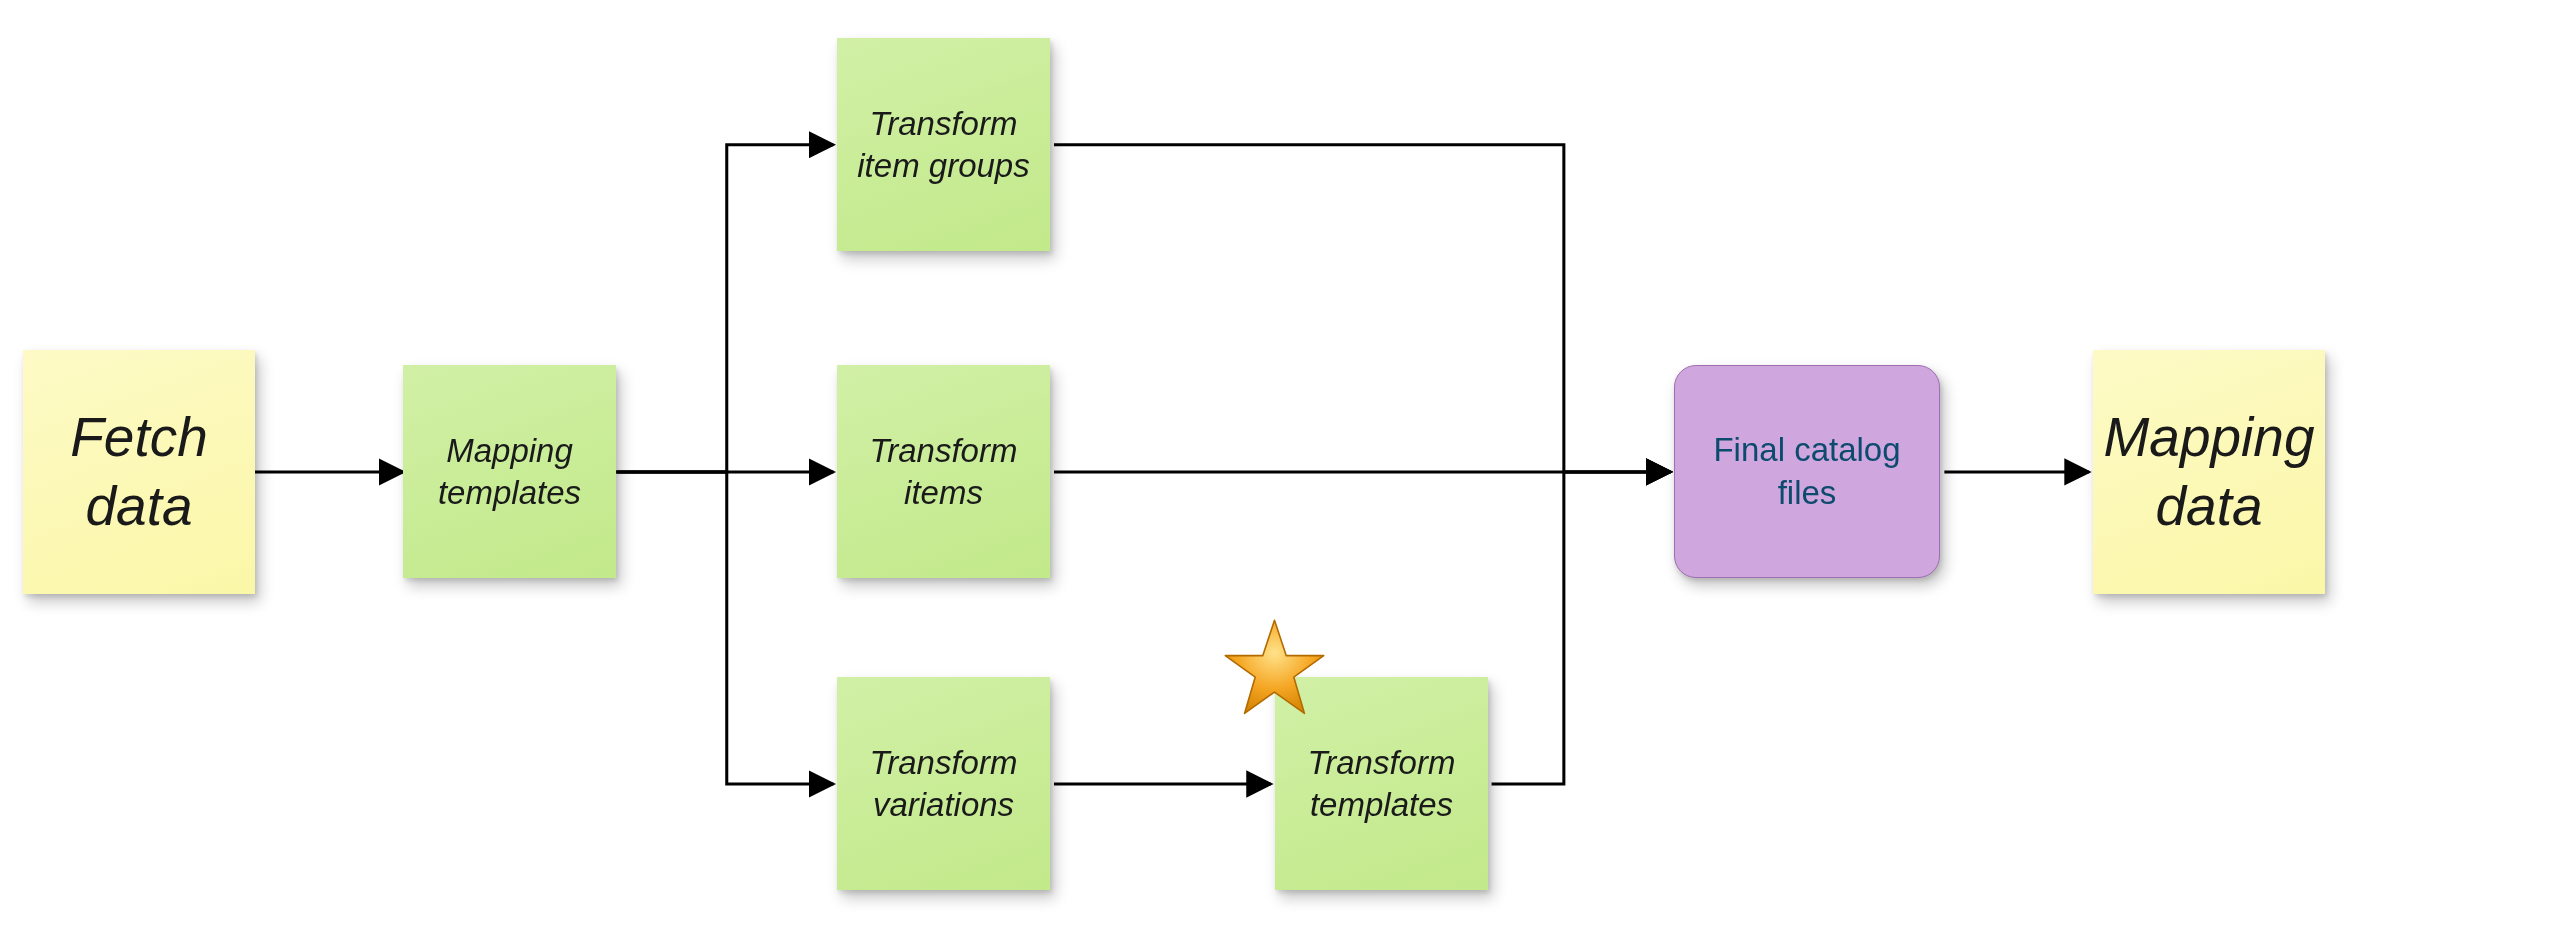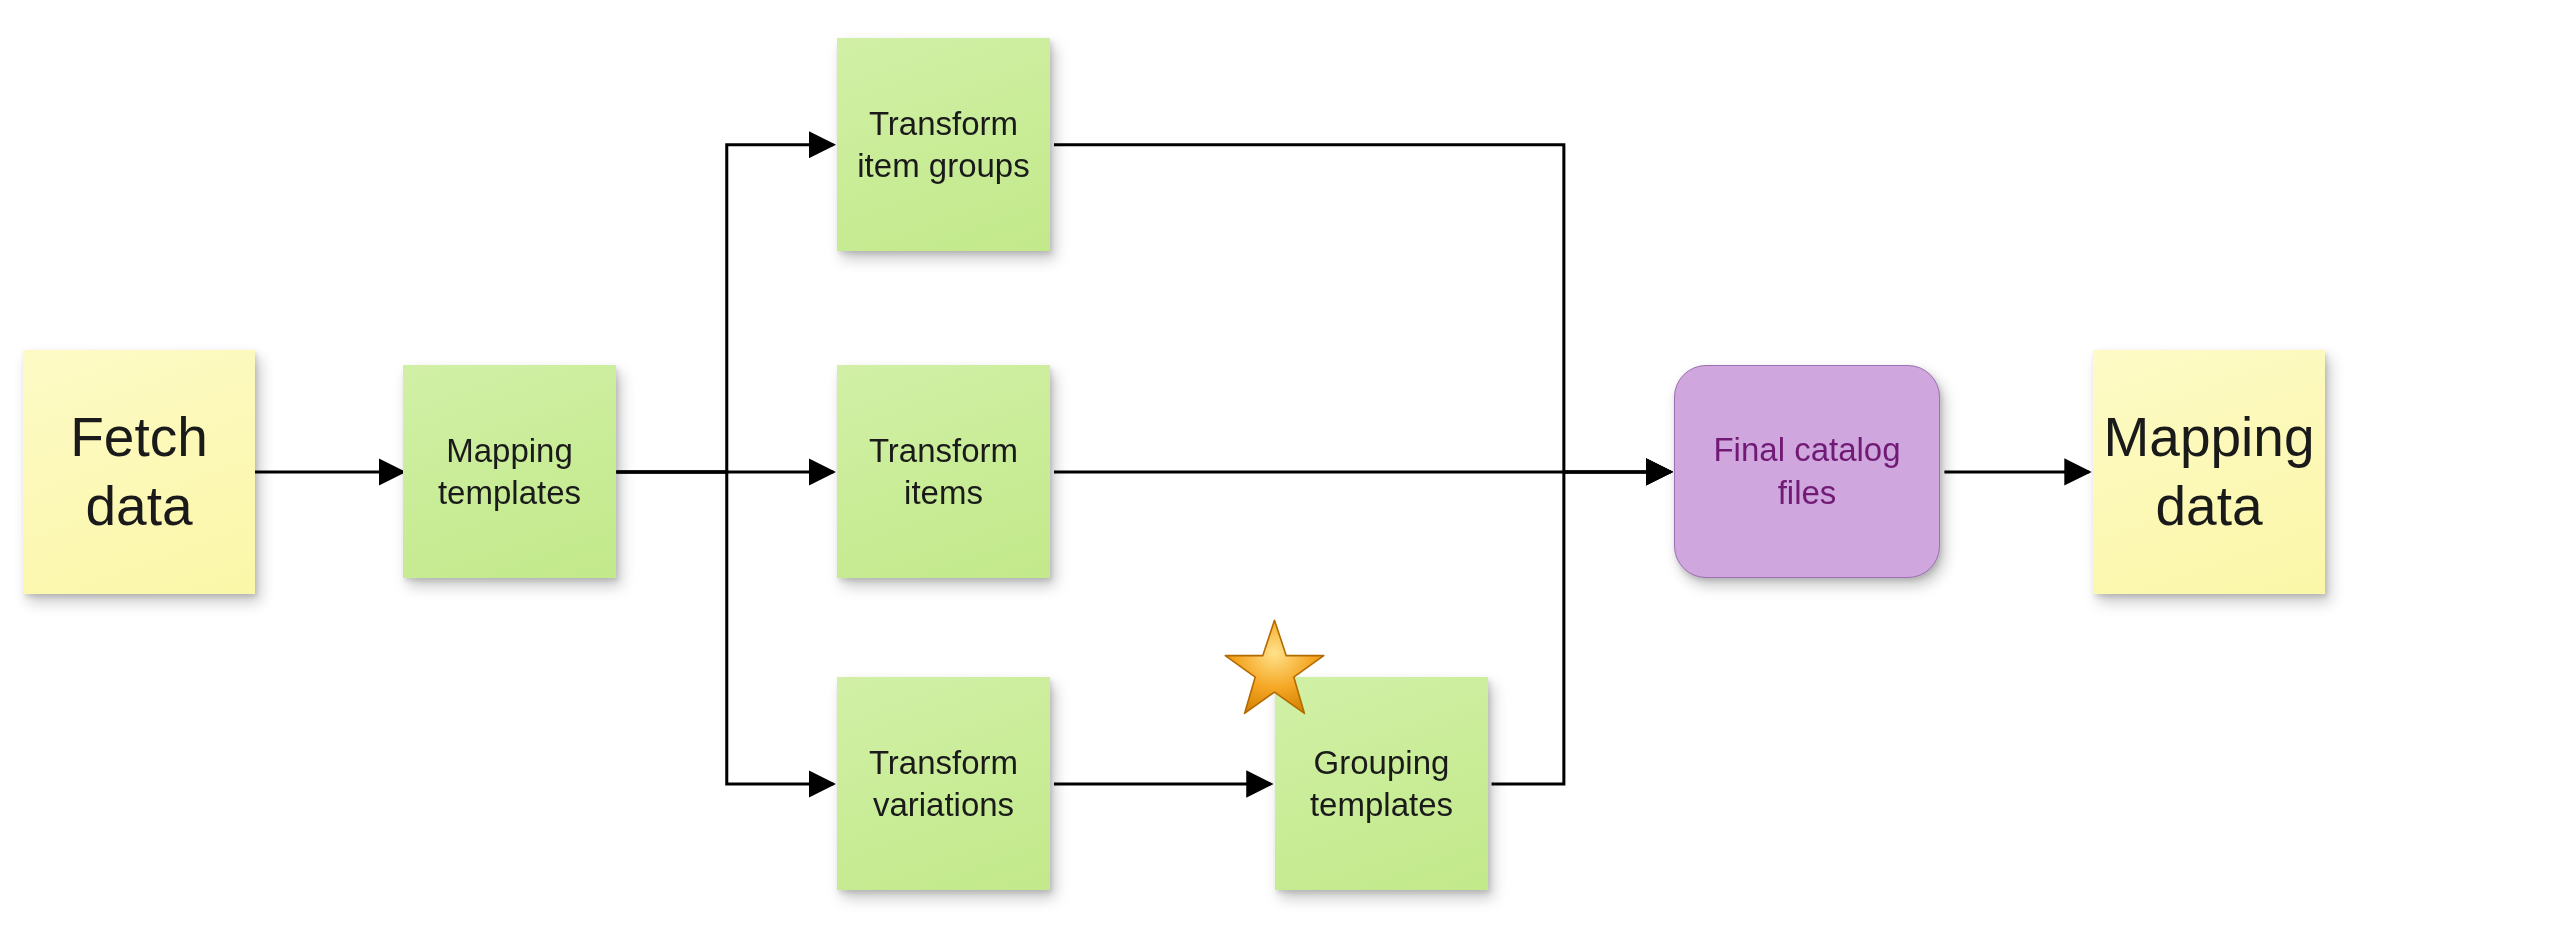--- a/index.html
+++ b/index.html
@@ -17,40 +17,41 @@
     position: absolute;
     display: flex;
     align-items: center;
     justify-content: center;
     text-align: center;
     box-sizing: border-box;
     padding: 15px;
     line-height: 1.25;
     color: #1a1a1a;
     box-shadow: 4.6px 7.6px 13.7px rgba(0,0,0,0.22), 1.5px 3px 4.6px rgba(0,0,0,0.12);
+    font-style: italic;
   }
   .note-yellow {
     background: linear-gradient(160deg, #fdfac6 0%, #fbf7a8 100%);
   }
   .note-green {
     background: linear-gradient(160deg, #d1f0a6 0%, #c2e98a 100%);
   }
   .node-purple {
     position: absolute;
     display: flex;
     align-items: center;
     justify-content: center;
     text-align: center;
     box-sizing: border-box;
     padding: 7px;
     line-height: 1.3;
-    color: #701a75;
+    color: #0c4a6e;
     background: #cfa6dd;
     border: 1.5px solid #9f6fb3;
-    border-radius: 32px;
+    border-radius: 22px;
     box-shadow: 4.6px 7.6px 13.7px rgba(0,0,0,0.22), 1.5px 3px 4.6px rgba(0,0,0,0.12);
   }
   .star {
     position: absolute;
     pointer-events: none;
   }
   svg.connectors {
     position: absolute;
     left: 0; top: 0;
     width: 2576px;
@@ -94,21 +95,21 @@
   <div class="note note-green" style="left:403px; top:365px; width:213px; height:213px; font-size:33px;">Mapping templates</div>
 
   <div class="note note-yellow" style="left:23px; top:350px; width:232px; height:244px; font-size:55px;">Fetch data</div>
 
   <div class="note note-green" style="left:837px; top:38px; width:213px; height:213px; font-size:33px;">Transform item groups</div>
 
   <div class="note note-green" style="left:837px; top:677px; width:213px; height:213px; font-size:33px;">Transform variations</div>
 
   <div class="note note-green" style="left:837px; top:365px; width:213px; height:213px; font-size:33px;">Transform items</div>
 
-  <div class="note note-green" style="left:1275px; top:677px; width:213px; height:213px; font-size:33px;">Grouping templates</div>
+  <div class="note note-green" style="left:1275px; top:677px; width:213px; height:213px; font-size:33px;">Transform templates</div>
 
   <svg class="star" style="left:1221px; top:615px; width:107px; height:107px;" viewBox="0 0 100 100">
     <defs>
       <radialGradient id="starGrad" cx="50%" cy="35%" r="70%">
         <stop offset="0%" stop-color="#ffe28a"></stop>
         <stop offset="55%" stop-color="#f5a623"></stop>
         <stop offset="100%" stop-color="#d17f00"></stop>
       </radialGradient>
     </defs>
     <polygon points="50,5 61,38 96,38 68,58 78,92 50,72 22,92 32,58 4,38 39,38" fill="url(#starGrad)" stroke="#b36b00" stroke-width="1.5" stroke-linejoin="round"></polygon>

